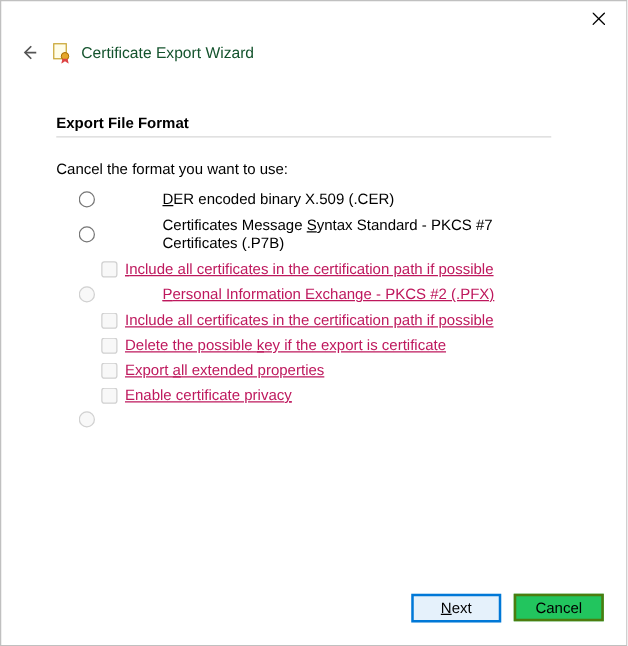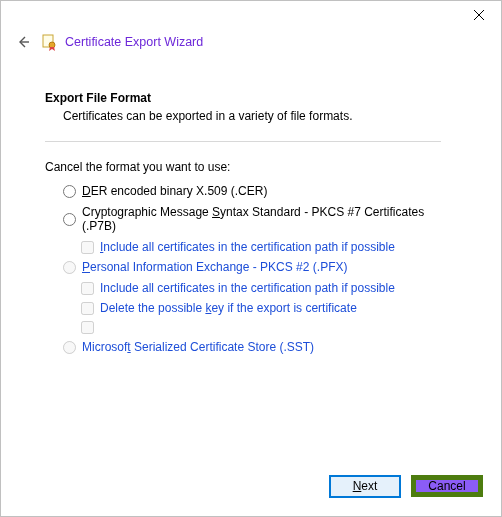--- a/index.html
+++ b/index.html
@@ -60,21 +60,21 @@
   .cert-icon {
     width: 18px;
     height: 18px;
     margin-right: 6px;
     display: flex;
     align-items: center;
     justify-content: center;
   }
   .wizard-title {
     font-size: 12.5px;
-    color: #6d28d9;
+    color: #14532d;
     text-align: right;
   }
 
   
   .body {
     flex: 1;
     padding: 38px 60px 10px 44px;
   }
 
   .section-heading {
@@ -98,29 +98,31 @@
     margin-bottom: 10px;
   }
 
   .options {
     margin-left: 18px;
   }
   .radio-row {
     display: flex;
     align-items: center;
     margin-bottom: 7px;
+    gap: 48px;
   }
   .radio-row input[type="radio"] {
     margin: 0 6px 0 0;
     width: 13px;
     height: 13px;
   }
   .radio-row label.disabled,
   .check-row label.disabled {
-    color: #1d4ed8;
+    color: #be185d;
+    text-decoration: underline;
   }
 
   .highlight-box {
     border: 3px solid #d40000;
     padding: 2px 6px 2px 2px;
     display: inline-flex;
     align-items: center;
     margin-left: -5px;
     margin-bottom: 4px;
   }
@@ -151,22 +153,22 @@
     align-items: center;
     justify-content: flex-end;
     padding: 0 18px 10px 0;
     gap: 10px;
   }
   .btn {
     min-width: 72px;
     height: 22px;
     font-size: 12px;
     font-family: inherit;
-    background: #8b5cf6;
-    border: 5px solid #4d7c0f;
+    background: #22c55e;
+    border: 2px solid #4d7c0f;
     padding: 0 10px;
     cursor: default;
     display: inline-flex;
     align-items: center;
     justify-content: center;
   }
   .btn.primary {
     border: 2px solid #0078d7;
     background: #e5f1fb;
     height: 23px;
@@ -198,39 +200,38 @@
         <rect x="2" y="2" width="10" height="12" fill="#fffde8" stroke="#c9a634" stroke-width="1"></rect>
         <circle cx="11" cy="12" r="3" fill="#e5a72b" stroke="#a86d00" stroke-width="0.8"></circle>
         <path d="M9 14 L8 18 L11 16 L14 18 L13 14" fill="#d44"></path>
       </svg>
     </div>
     <div class="wizard-title">Certificate Export Wizard</div>
   </div>
 
   <div class="body">
     <div class="section-heading">Export File Format</div>
-    <div class="section-sub">Certificates can be exported in a variety of file formats.</div>
     <hr class="divider">
 
     <div class="select-label">Cancel the format you want to use:</div>
 
     <div class="options">
 
       
       <div class="radio-row">
         <input type="radio" name="fmt" style="">
         <label><span></span><u class="ak">D</u><span>ER encoded binary X.509 (.CER)</span></label>
       </div>
 
       
 
       
       <div class="radio-row">
         <input type="radio" name="fmt" style="">
-        <label><span>Cryptographic Message </span><u class="ak">S</u><span>yntax Standard - PKCS #7 Certificates (.P7B)</span></label>
+        <label><span>Certificates Message </span><u class="ak">S</u><span>yntax Standard - PKCS #7 Certificates (.P7B)</span></label>
       </div>
       <div class="sub-checks">
         <div class="check-row">
           <input type="checkbox" disabled="" style="">
           <label class="disabled"><span></span><u class="ak">I</u><span>nclude all certificates in the certification path if possible</span></label>
         </div>
       </div>
 
       
       <div class="radio-row">
@@ -241,27 +242,31 @@
         <div class="check-row">
           <input type="checkbox" disabled="" style="">
           <label class="disabled">Include all certificates in the certification path if possible</label>
         </div>
         <div class="check-row">
           <input type="checkbox" disabled="" style="">
           <label class="disabled"><span>Delete the possible </span><u class="ak">k</u><span>ey if the export is certificate</span></label>
         </div>
         <div class="check-row">
           <input type="checkbox" disabled="" style="">
+          <label class="disabled"><span>Export </span><u class="ak">a</u><span>ll extended properties</span></label>
+        </div>
+        <div class="check-row">
+          <input type="checkbox" disabled="" style="">
+          <label class="disabled"><span>Enable certificate privac</span><u class="ak">y</u><span></span></label>
         </div>
       </div>
 
       
       <div class="radio-row">
         <input type="radio" name="fmt" disabled="" style="">
-        <label class="disabled"><span>Microsof</span><u class="ak">t</u><span> Serialized Certificate Store (.SST)</span></label>
       </div>
 
     </div>
   </div>
 
   <div class="footer">
     <button class="btn primary">
         <u class="ak">N</u>
         <span>ext</span>
       </button>

